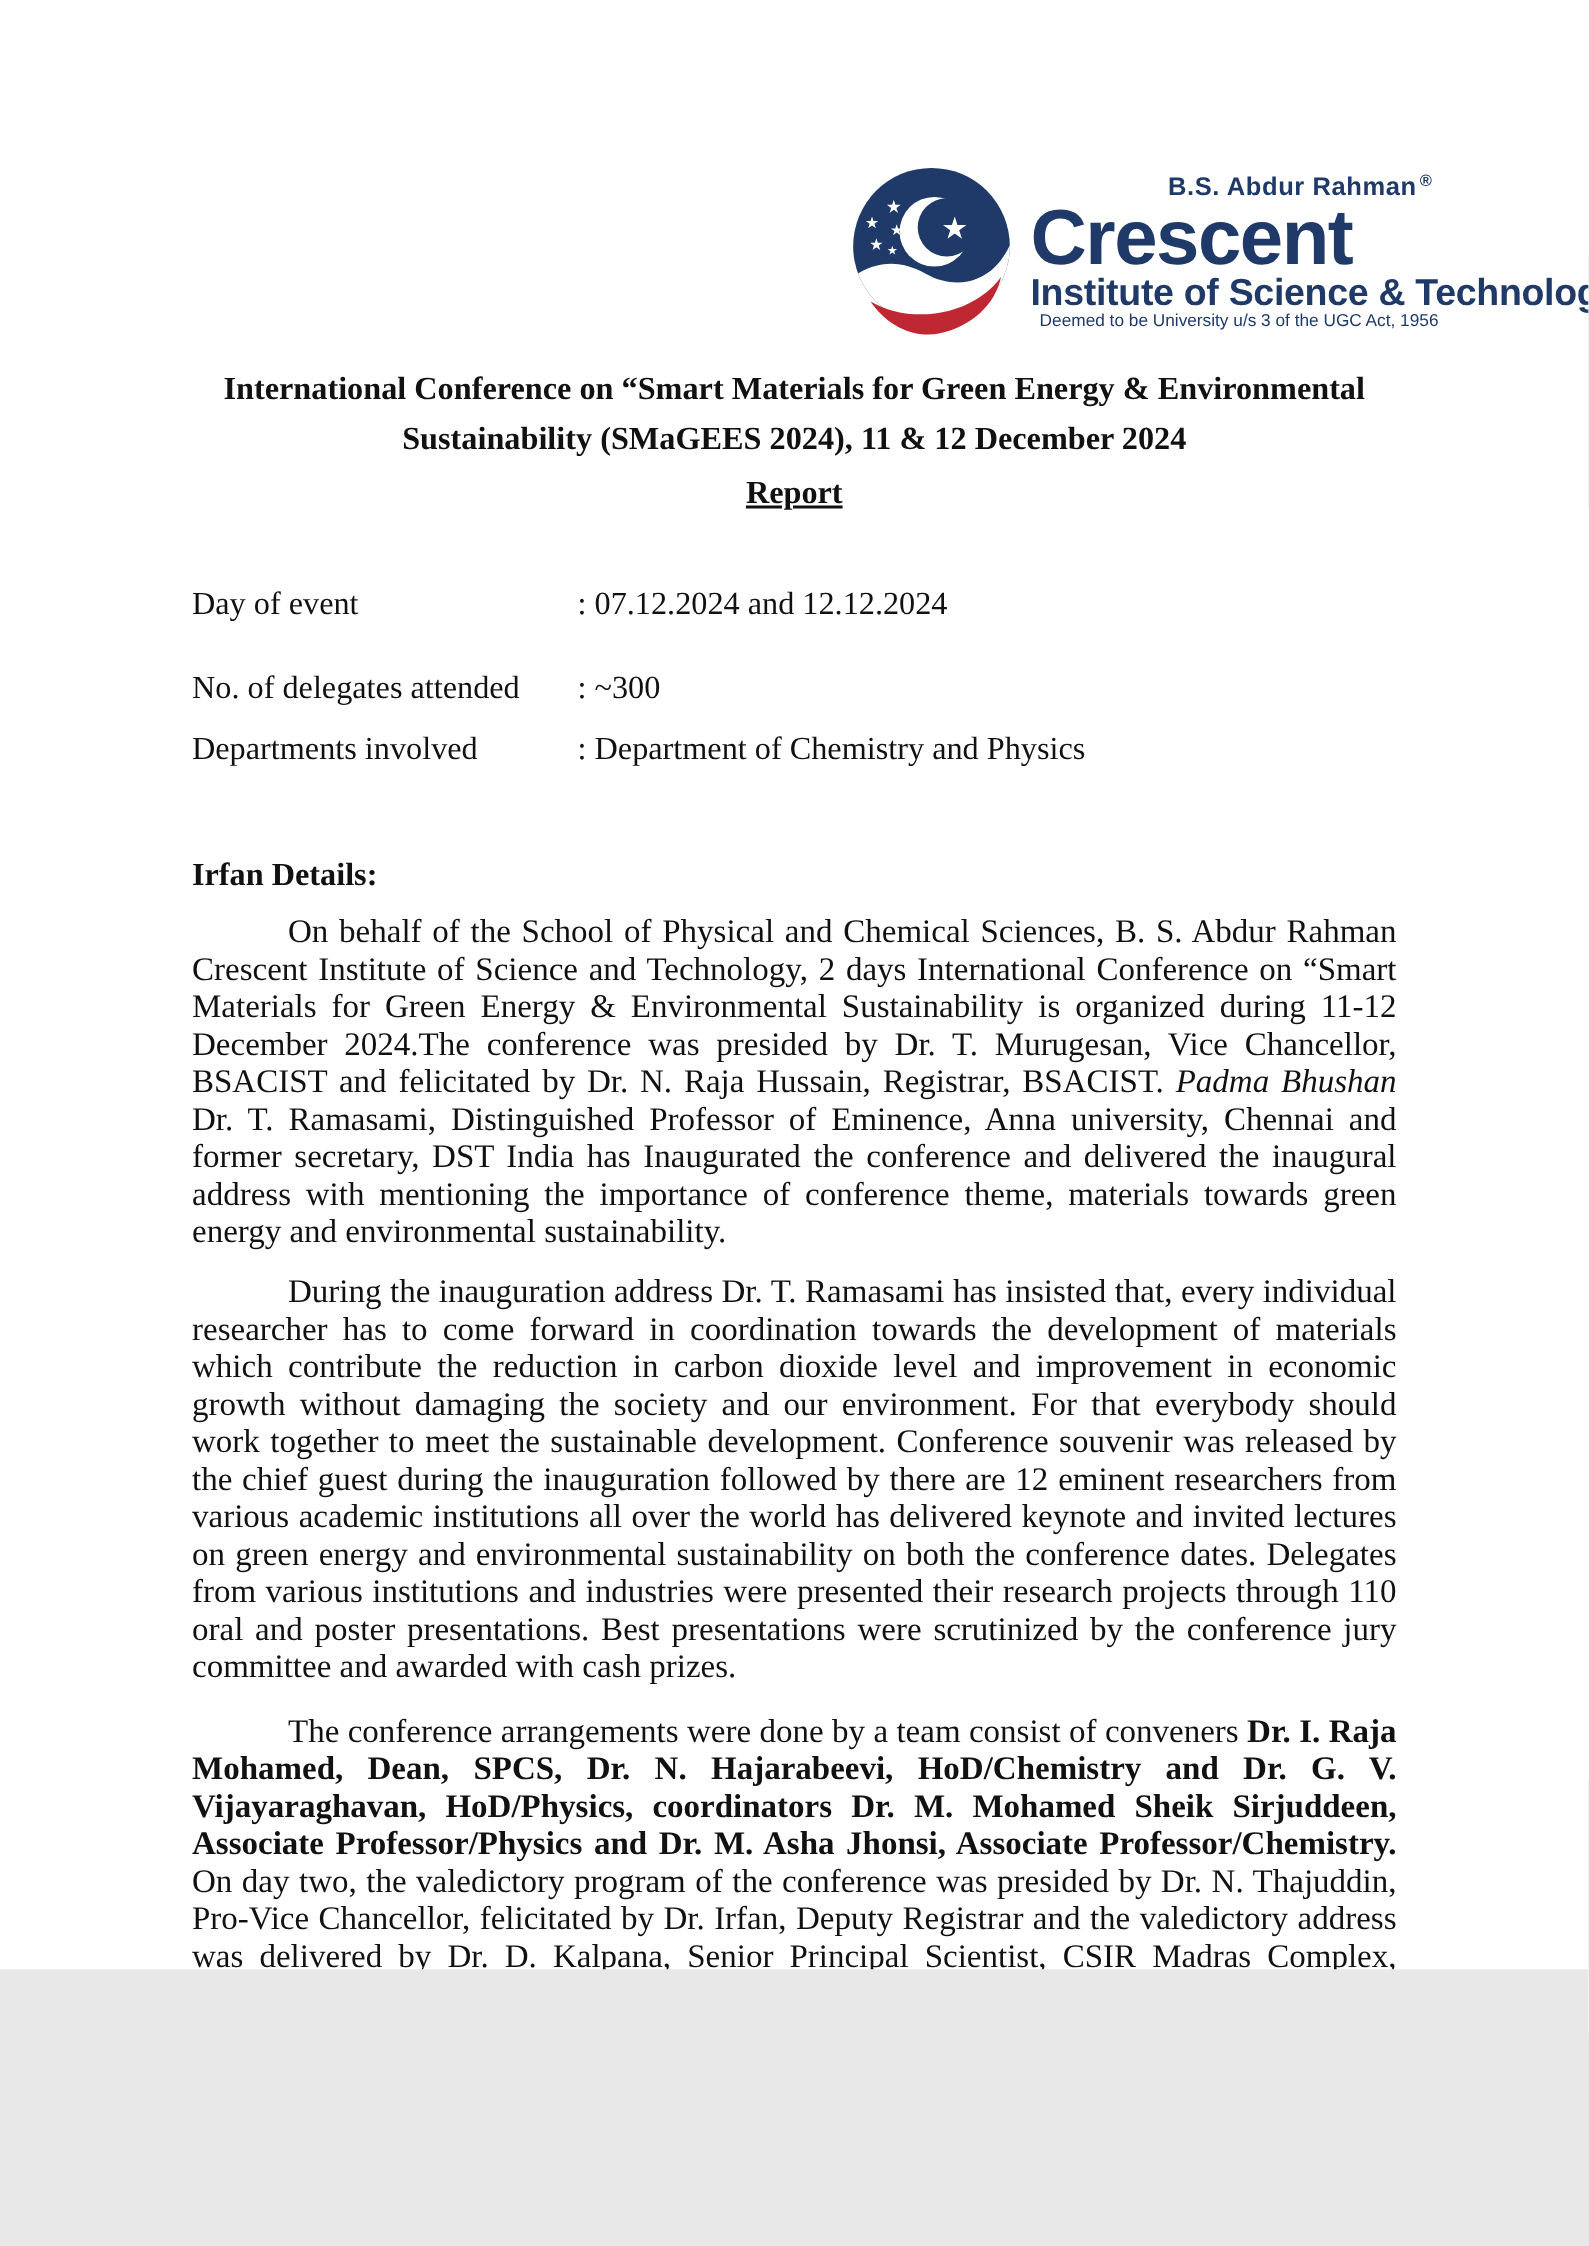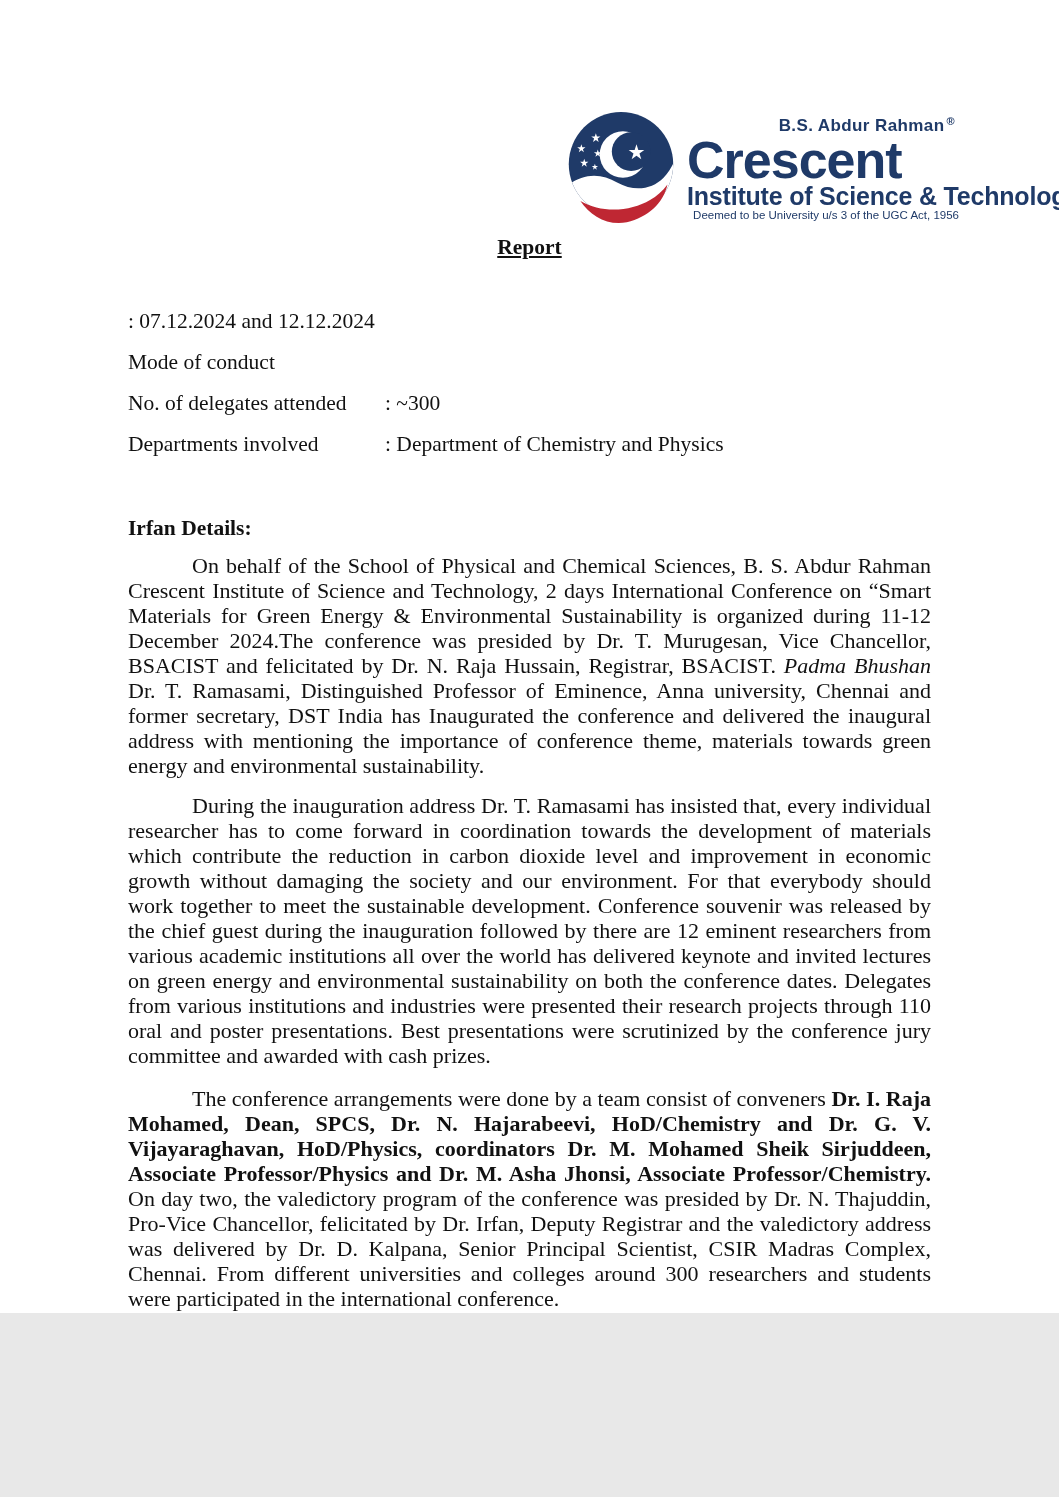--- a/index.html
+++ b/index.html
@@ -148,31 +148,35 @@
       </g>
     </svg>
     <div class="logo-text">
       <div class="brand-top"><span>B.S. Abdur Rahman</span><span class="reg-mark">®</span></div>
       <div class="brand-main">Crescent</div>
       <div class="brand-sub">Institute of Science &amp; Technology</div>
       <div class="brand-tagline">Deemed to be University u/s 3 of the UGC Act, 1956</div>
     </div>
   </div>
 
+  <div class="doc-title">
+    <div>International Conference on “Smart Materials for Green Energy &amp; Environmental</div>
+    <div>Sustainability (SMaGEES 2024), 11 &amp; 12 December 2024</div>
+  </div>
 
   <div class="report-heading">
     <span>Report</span>
   </div>
 
   <div class="details">
     <div class="detail-row">
+      <div class="detail-label">Day of event</div>
       <div class="detail-value">: 07.12.2024 and 12.12.2024</div>
     </div>
     <div class="detail-row">
-      <div class="detail-label">Mode of conduct</div>
     </div>
     <div class="detail-row">
       <div class="detail-label">No. of delegates attended</div>
       <div class="detail-value">: ~300</div>
     </div>
     <div class="detail-row">
       <div class="detail-label">Departments involved</div>
       <div class="detail-value">: Department of Chemistry and Physics</div>
     </div>
   </div>

